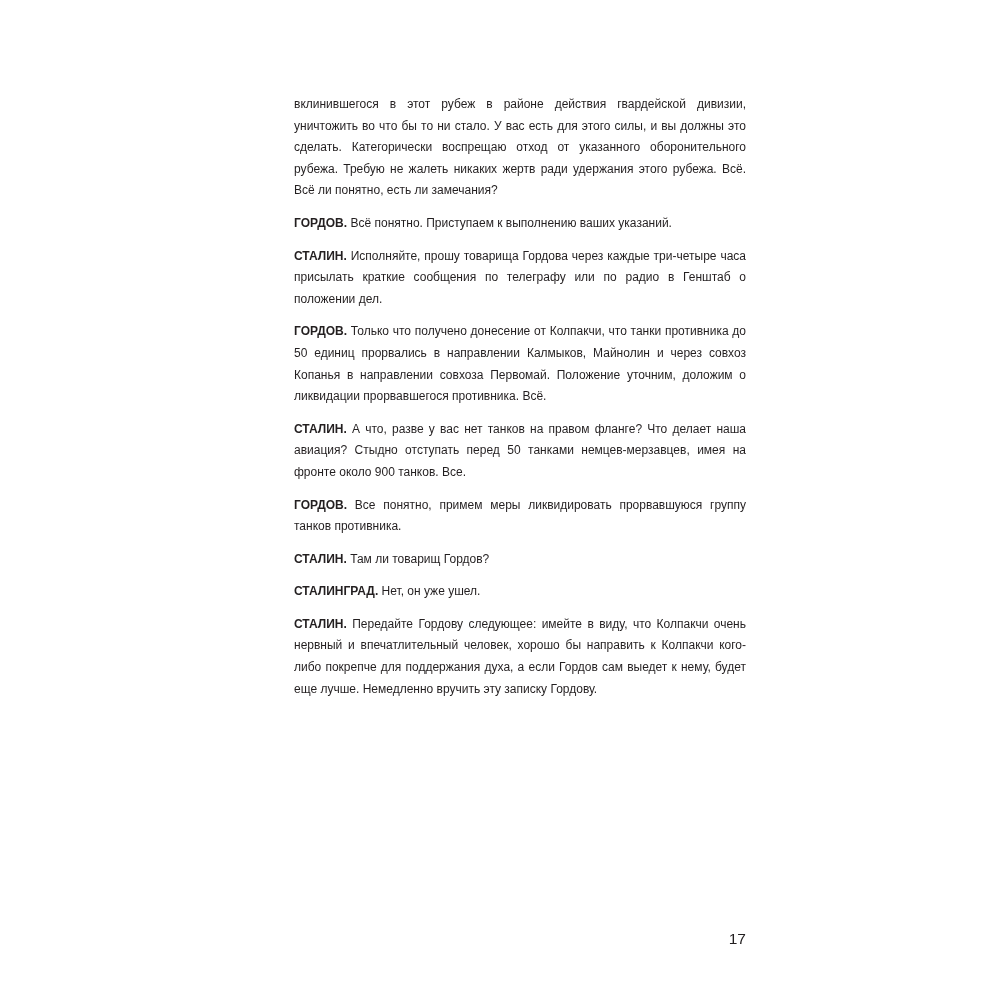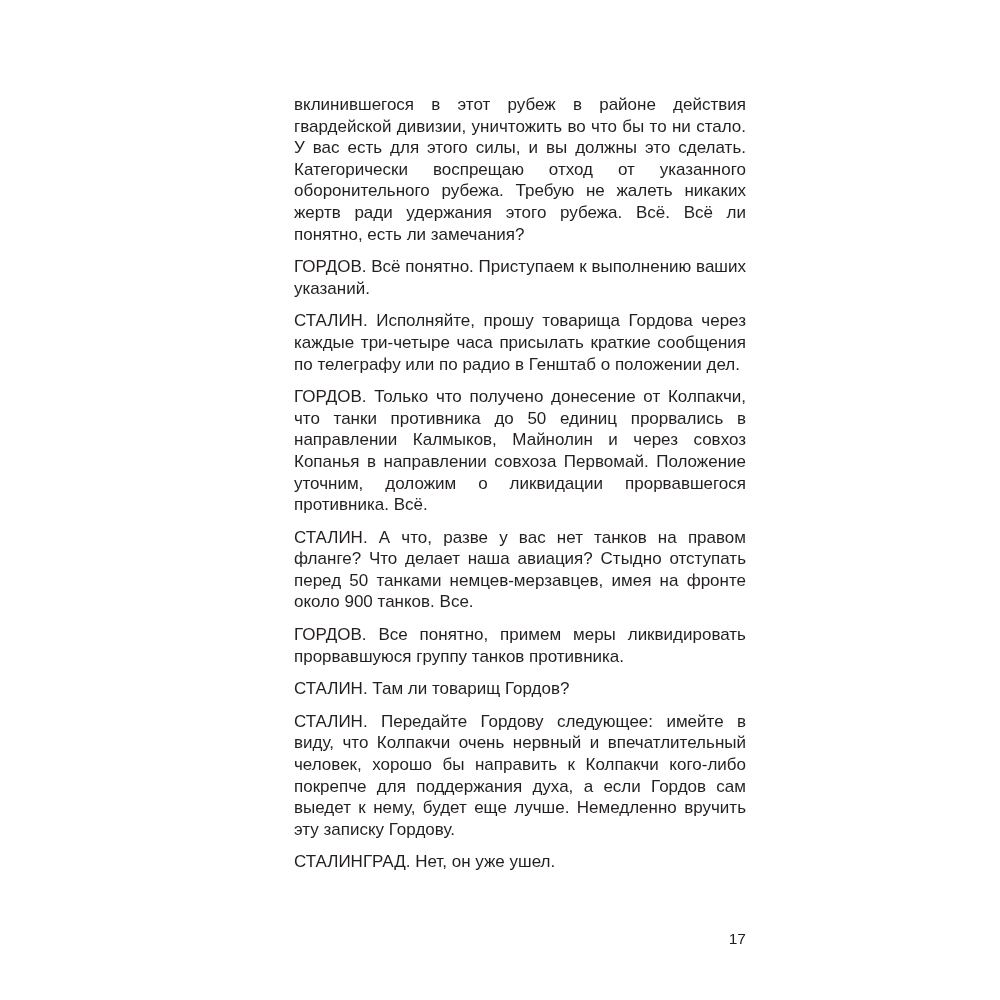--- a/index.html
+++ b/index.html
@@ -13,27 +13,27 @@
     position: relative;
     overflow: hidden;
   }
   .text-block {
     position: absolute;
     left: 294px;
     top: 94px;
     width: 452px;
   }
   .para {
-    font-size: 17px;
+    font-size: 12px;
     line-height: 21.6px;
     text-align: justify;
     margin: 0 0 11px 0;
   }
   .para:last-child { margin-bottom: 0; }
-  .speaker { font-weight: normal; }
+  .speaker { font-weight: bold; }
   .page-number {
     position: absolute;
     left: 294px;
     top: 928px;
     width: 452px;
     text-align: right;
     font-size: 15.5px;
     line-height: 21.6px;
     color: #231f20;
   }
@@ -43,17 +43,17 @@
 
 <main>
   <div class="text-block" id="paragraphs">
       <p class="para"><span>вклинившегося в этот рубеж в районе действия гвардейской дивизии, уничтожить во что бы то ни стало. У вас есть для этого силы, и вы должны это сделать. Категорически воспрещаю отход от указанного оборонительного рубежа. Требую не жалеть никаких жертв ради удержания этого рубежа. Всё. Всё ли понятно, есть ли замечания?</span></p>
       <p class="para"><span class="speaker">ГОРДОВ.</span> <span>Всё понятно. Приступаем к выполнению ваших указаний.</span></p>
       <p class="para"><span class="speaker">СТАЛИН.</span> <span>Исполняйте, прошу товарища Гордова через каждые три-четыре часа присылать краткие сообщения по телеграфу или по радио в Генштаб о положении дел.</span></p>
       <p class="para"><span class="speaker">ГОРДОВ.</span> <span>Только что получено донесение от Колпакчи, что танки противника до 50 единиц прорвались в направлении Калмыков, Майнолин и через совхоз Копанья в направлении совхоза Первомай. Положение уточним, доложим о ликвидации прорвавшегося противника. Всё.</span></p>
       <p class="para"><span class="speaker">СТАЛИН.</span> <span>А что, разве у вас нет танков на правом фланге? Что делает наша авиация? Стыдно отступать перед 50 танками немцев-мерзавцев, имея на фронте около 900 танков. Все.</span></p>
       <p class="para"><span class="speaker">ГОРДОВ.</span> <span>Все понятно, примем меры ликвидировать прорвавшуюся группу танков противника.</span></p>
       <p class="para"><span class="speaker">СТАЛИН.</span> <span>Там ли товарищ Гордов?</span></p>
+      <p class="para"><span class="speaker">СТАЛИНГРАД.</span> <span>Нет, он уже ушел.</span></p>
       <p class="para"><span class="speaker">СТАЛИН.</span> <span>Передайте Гордову следующее: имейте в виду, что Колпакчи очень нервный и впечатлительный человек, хорошо бы направить к Колпакчи кого-либо покрепче для поддержания духа, а если Гордов сам выедет к нему, будет еще лучше. Немедленно вручить эту записку Гордову.</span></p>
-      <p class="para"><span class="speaker">СТАЛИНГРАД.</span> <span>Нет, он уже ушел.</span></p>
     </div>
   <div class="page-number">17</div>
 </main>
 
 </body></html>

